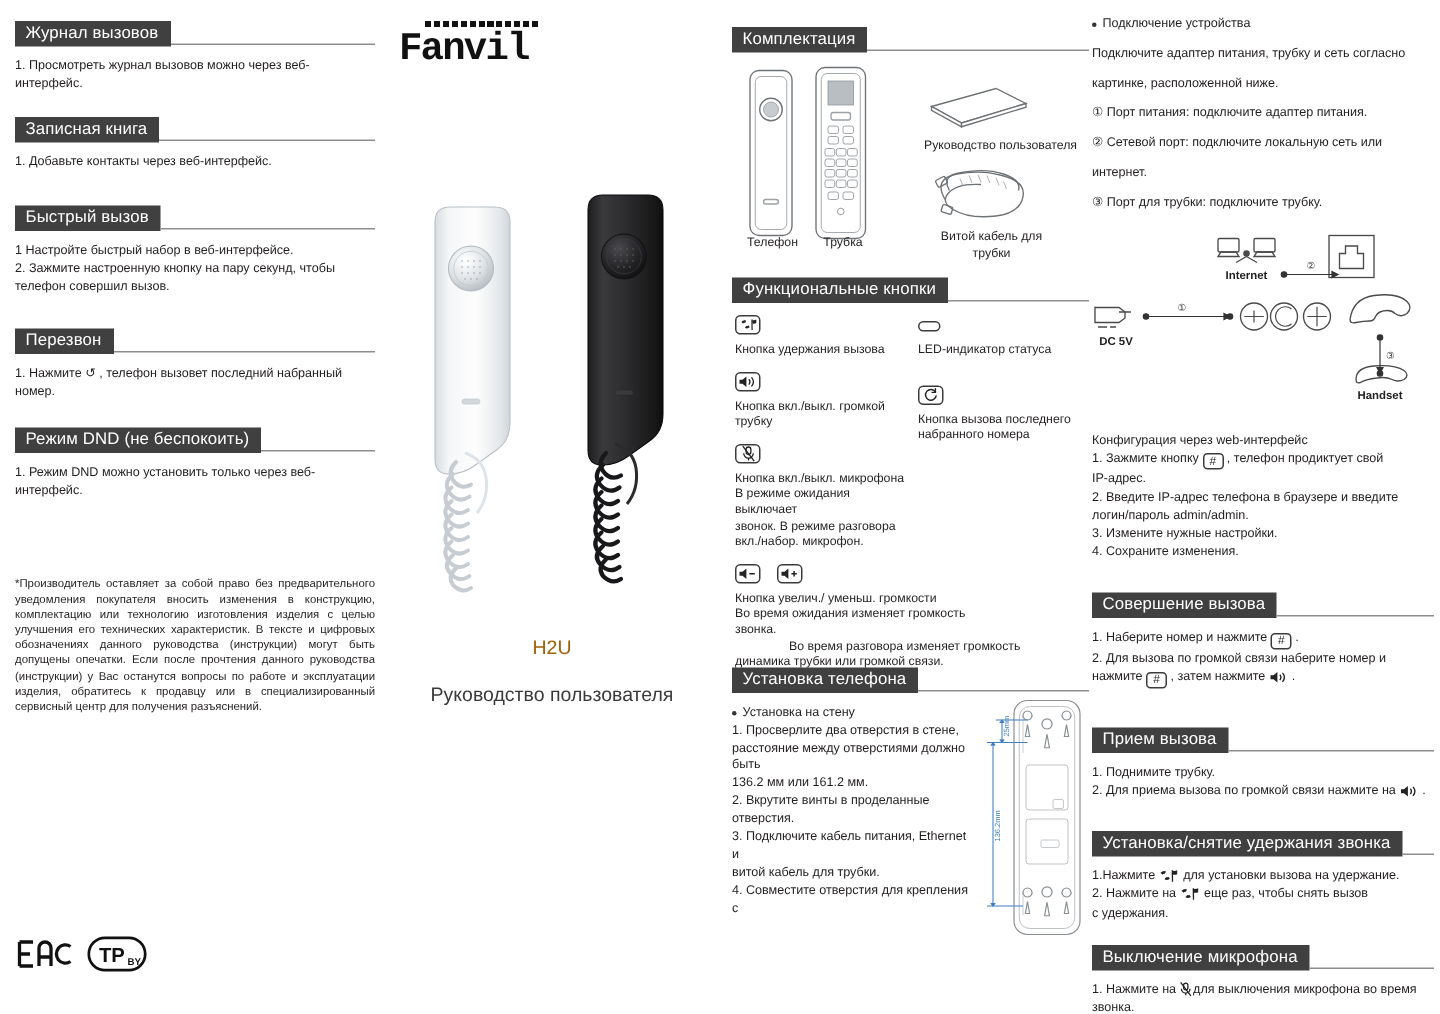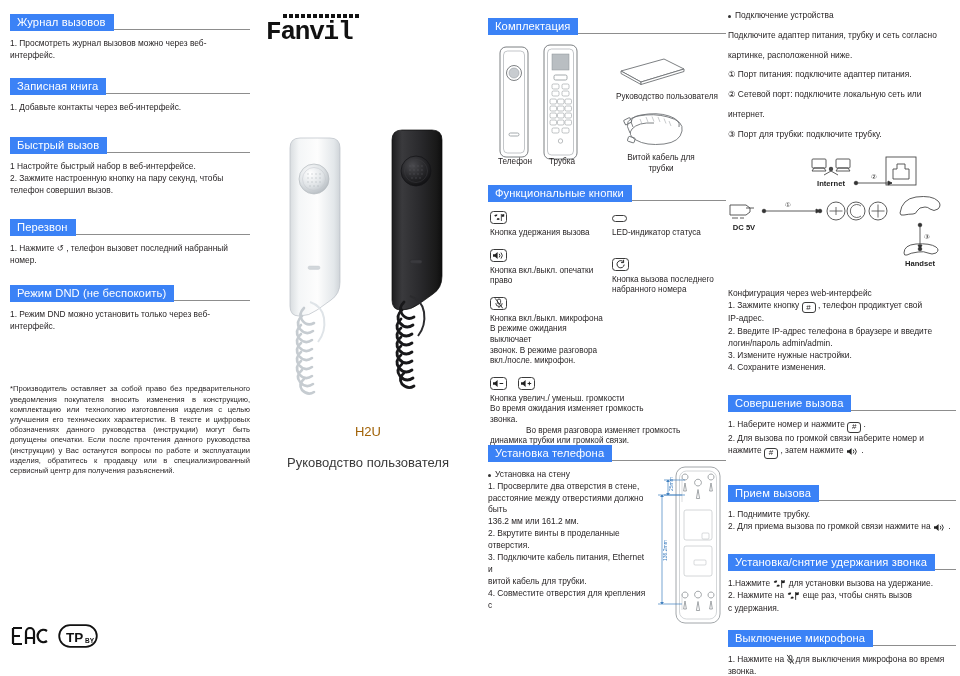--- a/index.html
+++ b/index.html
@@ -24,21 +24,21 @@
 
   
   .sec { position: relative; margin-bottom: 4px; }
   .sec-head {
     position: relative;
     height: 17px;
     display: flex;
     align-items: stretch;
   }
   .sec-head .bar {
-    background: #3b82f6;
+    background: #404040;
     color: #ffffff;
     font-size: 11.2px;
     line-height: 17px;
     padding: 0 8px 0 7px;
     white-space: nowrap;
     letter-spacing: .1px;
     text-align: center;
   }
   .sec-head .rule {
     flex: 1 1 auto;
@@ -439,39 +439,39 @@
             <div class="fn-label">Кнопка удержания вызова</div>
           </div>
 
           <div class="fn-item">
             <span class="btn-ico">
               <svg width="13" height="9" viewBox="0 0 13 9">
                   <path d="M1 3.2 h2 L5.6 1 v7 L3 5.8 H1 z" fill="#222"></path>
                   <path d="M7.2 2.8 q1.5 1.7 0 3.6 M9 1.6 q2.6 2.9 0 6" fill="none" stroke="#222" stroke-width="0.9"></path>
                 </svg>
             </span>
-            <div class="fn-label">Кнопка вкл./выкл. опечатки</div>
-            <div class="fn-label" style="margin-top:0;">право</div>
+            <div class="fn-label">Кнопка вкл./выкл. громкой</div>
+            <div class="fn-label" style="margin-top:0;">трубку</div>
           </div>
 
           <div class="fn-item">
             <span class="btn-ico">
               <svg width="10" height="11" viewBox="0 0 10 11">
                   <g fill="none" stroke="#222" stroke-width="0.85">
                     <rect x="3.4" y="1" width="3.2" height="5" rx="1.6"></rect>
                     <path d="M1.8 5.2 a3.2 3.2 0 0 0 6.4 0"></path>
                     <path d="M5 8.4 v1.6"></path>
                     <path d="M1.2 0.4 L8.8 10.4" stroke-width="0.9"></path>
                   </g>
                 </svg>
             </span>
             <div class="fn-label">Кнопка вкл./выкл. микрофона</div>
             <div class="fn-label" style="margin-top:0;">В режиме ожидания выключает</div>
             <div class="fn-label" style="margin-top:0;">звонок. В режиме разговора</div>
-            <div class="fn-label" style="margin-top:0;">вкл./после. микрофон.</div>
+            <div class="fn-label" style="margin-top:0;">вкл./набор. микрофон.</div>
           </div>
 
           <div class="fn-item" style="width:238px;">
             <span class="btn-ico">
               <svg width="13" height="9" viewBox="0 0 13 9">
                   <path d="M1 3.2 h2 L5.6 1 v7 L3 5.8 H1 z" fill="#222"></path>
                   <path d="M7.6 4.5 h3.6" stroke="#222" stroke-width="1"></path>
                 </svg>
             </span>
             <span class="btn-ico" style="margin-left:7px;">

